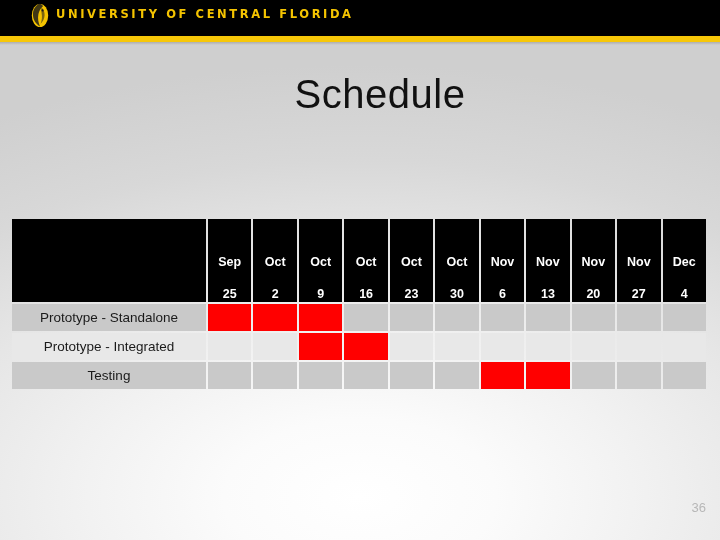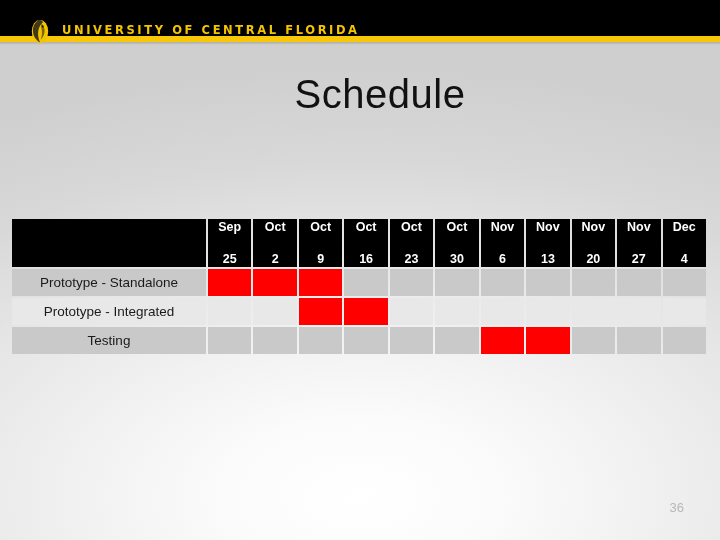--- a/index.html
+++ b/index.html
@@ -50,25 +50,25 @@
     position: absolute;
     left: 0;
     top: 42px;
     width: 720px;
     height: 3px;
     background: linear-gradient(to bottom, rgba(0,0,0,0.16), rgba(0,0,0,0));
   }
   .brand {
     position: absolute;
     left: 28px;
-    top: 16px;
+    top: 0;
     height: 28px;
     display: flex;
     align-items: center;
-    gap: 10px;
+    gap: 4px;
   }
   .brand-mark {
     width: 24px;
     height: 27px;
     display: block;
   }
   .brand-text {
     color: #f5c400;
     font-size: 11.5px;
     font-weight: bold;
@@ -120,21 +120,21 @@
     background: #000000;
     color: #ffffff;
     font-size: 12.5px;
     font-weight: bold;
     line-height: 1.28;
     height: 46px;
     vertical-align: middle;
     text-align: center;
     font-family: "Liberation Sans", sans-serif;
   }
-  th.date-cell .d-mon { display: block; }
+  th.date-cell .d-mon { display: block; margin-top: 35px; }
   th.date-cell .d-day { display: block; margin-top: 16px; }
 
   td.row-label {
     width: 194px;
     height: 27px;
     text-align: center;
     padding-left: 8px;
     font-size: 13.5px;
     color: #1a1a1a;
     font-family: "Liberation Sans", sans-serif;
@@ -148,21 +148,21 @@
   tr.band-dark td.row-label,
   tr.band-dark td.cell.empty { background: #c9c9c9; }
   tr.band-light td.row-label,
   tr.band-light td.cell.empty { background: #e8e8e8; }
 
   td.cell.filled { background: #ff0000; }
 
   
   .page-number {
     position: absolute;
-    right: 36px;
+    right: 14px;
     bottom: 25px;
     font-size: 13px;
     color: #b7b7b7;
     font-family: "Liberation Sans", sans-serif;
   }
 </style>
 </head>
 <body>
 
 <div class="slide">

